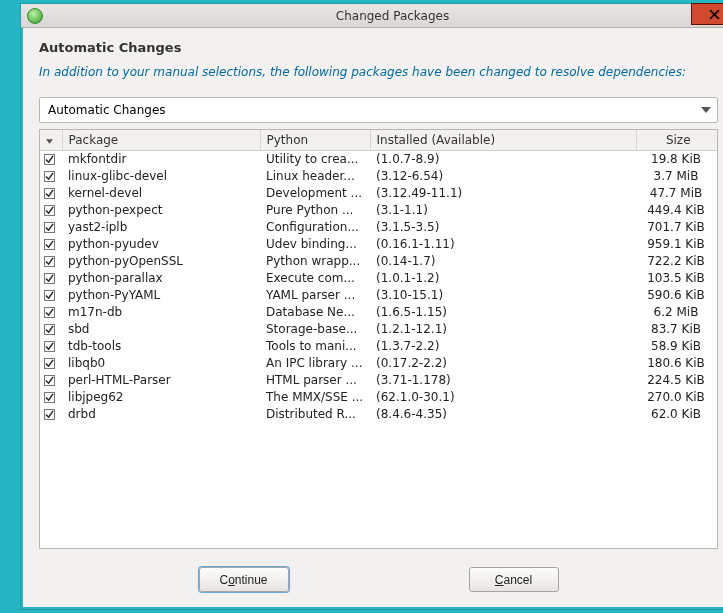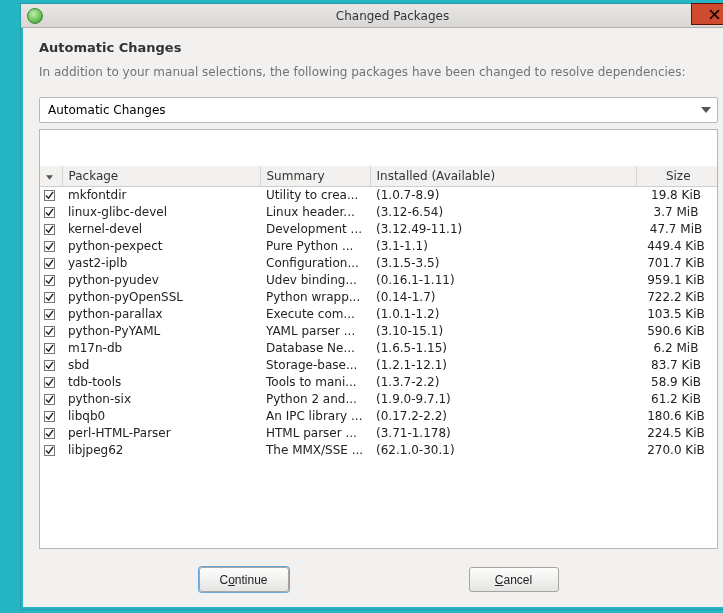--- a/index.html
+++ b/index.html
@@ -5,26 +5,26 @@
   * { box-sizing: border-box; margin: 0; padding: 0; }
   html, body { width: 723px; height: 613px; font-family: "DejaVu Sans", "Liberation Sans", Arial, sans-serif; font-size: 12px; background: #24b6c4; overflow: hidden; }
   .window { position: absolute; left: 20px; top: 3px; width: 717px; height: 607px; background: #f2f1f0; border: 1px solid #2a9aa6; box-shadow: 0 0 0 2px #24b6c4 inset; }
   .titlebar { height: 24px; background: linear-gradient(#e8e7e6, #d8d7d5); border-bottom: 1px solid #b0afad; display: flex; align-items: center; position: relative; }
   .titlebar .icon { width: 16px; height: 16px; margin: 0 6px; border-radius: 50%; background: radial-gradient(circle at 40% 35%, #baf0a7 0%, #6ec25d 55%, #3a8a2c 100%); border: 1px solid #3a8a2c; }
   .titlebar .title { flex: 1; text-align: center; color: #333; font-size: 12px; }
   .titlebar .close { position: absolute; right: -1px; top: -1px; width: 46px; height: 22px; background: #d04a2f; border: 1px solid #5a1505; display: flex; align-items: center; justify-content: center; }
   .titlebar .close svg { width: 11px; height: 11px; }
   .body { padding: 12px 18px 0 18px; }
   .heading { font-weight: bold; font-size: 13px; color: #333; margin-bottom: 10px; }
-  .subtext { color: #737373; margin-bottom: 18px; font-size: 12px; }
+  .subtext { color: #0369a1; margin-bottom: 18px; font-size: 12px; font-style: italic; }
   .combo { width: 100%; height: 26px; border: 1px solid #b8b7b5; background: #fff; display: flex; align-items: center; padding: 0 8px; border-radius: 2px; margin-bottom: 6px; position: relative; }
   .combo .arrow { position: absolute; right: 6px; top: 50%; transform: translateY(-50%); }
   .combo .arrow svg { width: 10px; height: 6px; display: block; }
   .table-wrap { border: 1px solid #b8b7b5; background: #fff; height: 420px; overflow: hidden; }
-  table { width: 100%; border-collapse: collapse; table-layout: fixed; margin-top: 36px; }
+  table { width: 100%; border-collapse: collapse; table-layout: fixed; }
   thead th { text-align: left; font-weight: normal; font-size: 12px; padding: 3px 6px; background: #f2f1f0; border-bottom: 1px solid #cfcecc; border-right: 1px solid #d7d6d4; color: #333; white-space: nowrap; overflow: hidden; }
   thead th:last-child { border-right: none; }
   thead th.size { text-align: center; }
   thead th .sortarr { display:inline-block; margin-right:4px; }
   thead th .sortarr svg { width:7px; height:5px; display:block; }
   tbody td { padding: 1px 6px 1px 6px; font-size: 12px; color: #222; white-space: nowrap; overflow: hidden; text-overflow: clip; vertical-align: middle; height: 17px; }
   tbody td.size { text-align: center; padding-right: 10px; }
   tbody td.chk { padding-left: 4px; padding-right: 0; }
   .checkbox { width: 11px; height: 11px; border: 1px solid #777; background: #fff; display: inline-flex; align-items: center; justify-content: center; vertical-align: middle; }
   .checkbox svg { width: 9px; height: 9px; }
@@ -75,21 +75,21 @@
             <col class="c-size">
         </colgroup>
         <thead>
           <tr>
             <th>
               <span class="sortarr"><svg viewBox="0 0 8 5">
                     <path d="M0 0 L4 5 L8 0 Z" fill="#555"></path>
                   </svg></span>
             </th>
             <th>Package</th>
-            <th>Summary</th>
+            <th>Python</th>
             <th>Installed (Available)</th>
             <th class="size">Size</th>
           </tr>
         </thead>
         <tbody id="tbody">
             <tr>
               <td class="chk"><span class="checkbox">
                   <svg viewBox="0 0 10 10">
                     <path d="M1 5 L4 8 L9 1" stroke="#222" stroke-width="1.6" fill="none"></path>
                   </svg>
@@ -219,31 +219,20 @@
               <td>Tools to mani...</td>
               <td>(1.3.7-2.2)</td>
               <td class="size">58.9 KiB</td>
             </tr>
             <tr>
               <td class="chk"><span class="checkbox">
                   <svg viewBox="0 0 10 10">
                     <path d="M1 5 L4 8 L9 1" stroke="#222" stroke-width="1.6" fill="none"></path>
                   </svg>
                 </span></td>
-              <td>python-six</td>
-              <td>Python 2 and...</td>
-              <td>(1.9.0-9.7.1)</td>
-              <td class="size">61.2 KiB</td>
-            </tr>
-            <tr>
-              <td class="chk"><span class="checkbox">
-                  <svg viewBox="0 0 10 10">
-                    <path d="M1 5 L4 8 L9 1" stroke="#222" stroke-width="1.6" fill="none"></path>
-                  </svg>
-                </span></td>
               <td>libqb0</td>
               <td>An IPC library ...</td>
               <td>(0.17.2-2.2)</td>
               <td class="size">180.6 KiB</td>
             </tr>
             <tr>
               <td class="chk"><span class="checkbox">
                   <svg viewBox="0 0 10 10">
                     <path d="M1 5 L4 8 L9 1" stroke="#222" stroke-width="1.6" fill="none"></path>
                   </svg>
@@ -256,20 +245,31 @@
             <tr>
               <td class="chk"><span class="checkbox">
                   <svg viewBox="0 0 10 10">
                     <path d="M1 5 L4 8 L9 1" stroke="#222" stroke-width="1.6" fill="none"></path>
                   </svg>
                 </span></td>
               <td>libjpeg62</td>
               <td>The MMX/SSE ...</td>
               <td>(62.1.0-30.1)</td>
               <td class="size">270.0 KiB</td>
+            </tr>
+            <tr>
+              <td class="chk"><span class="checkbox">
+                  <svg viewBox="0 0 10 10">
+                    <path d="M1 5 L4 8 L9 1" stroke="#222" stroke-width="1.6" fill="none"></path>
+                  </svg>
+                </span></td>
+              <td>drbd</td>
+              <td>Distributed R...</td>
+              <td>(8.4.6-4.35)</td>
+              <td class="size">62.0 KiB</td>
             </tr>
           </tbody>
       </table>
     </div>
 
     <div class="buttons">
       <button class="btn default">
           <span>C</span>
           <span class="u">o</span>
           <span>ntinue</span>

